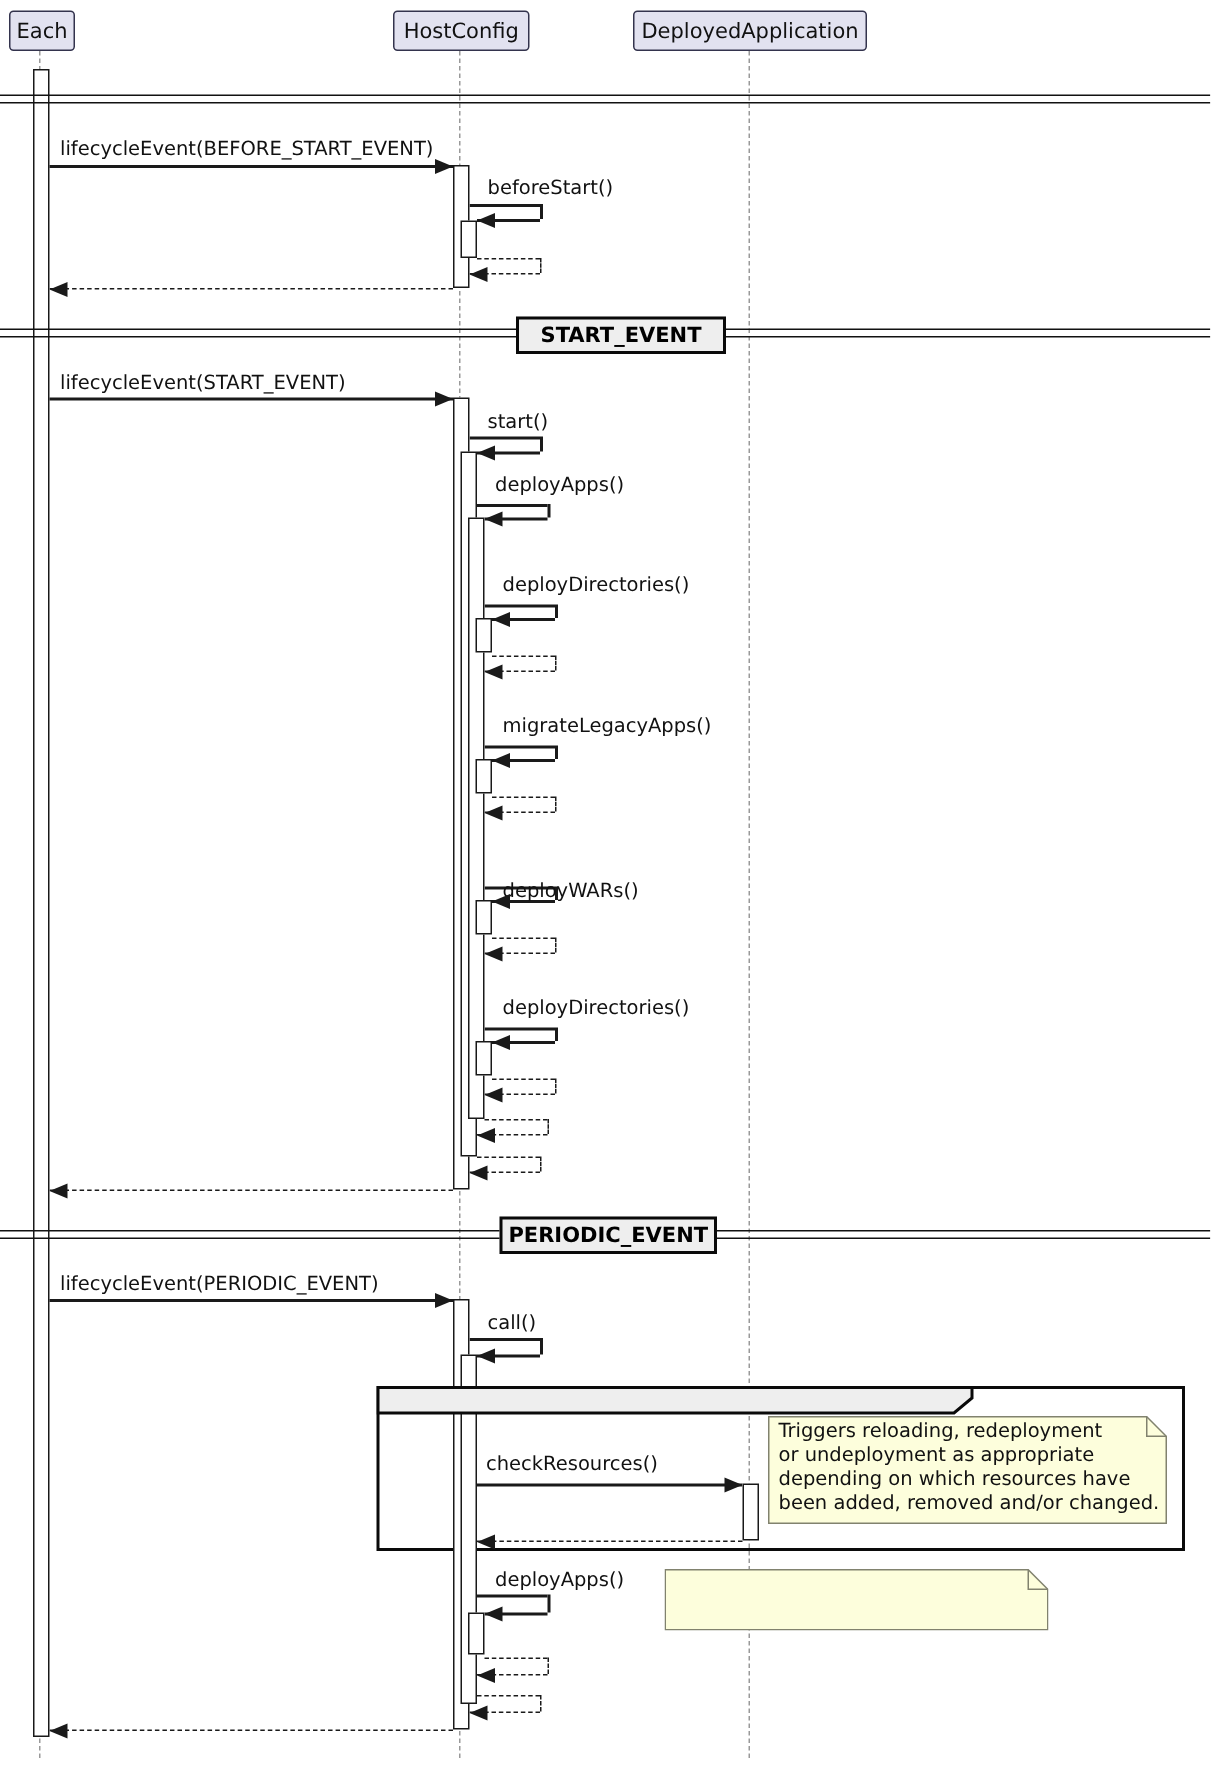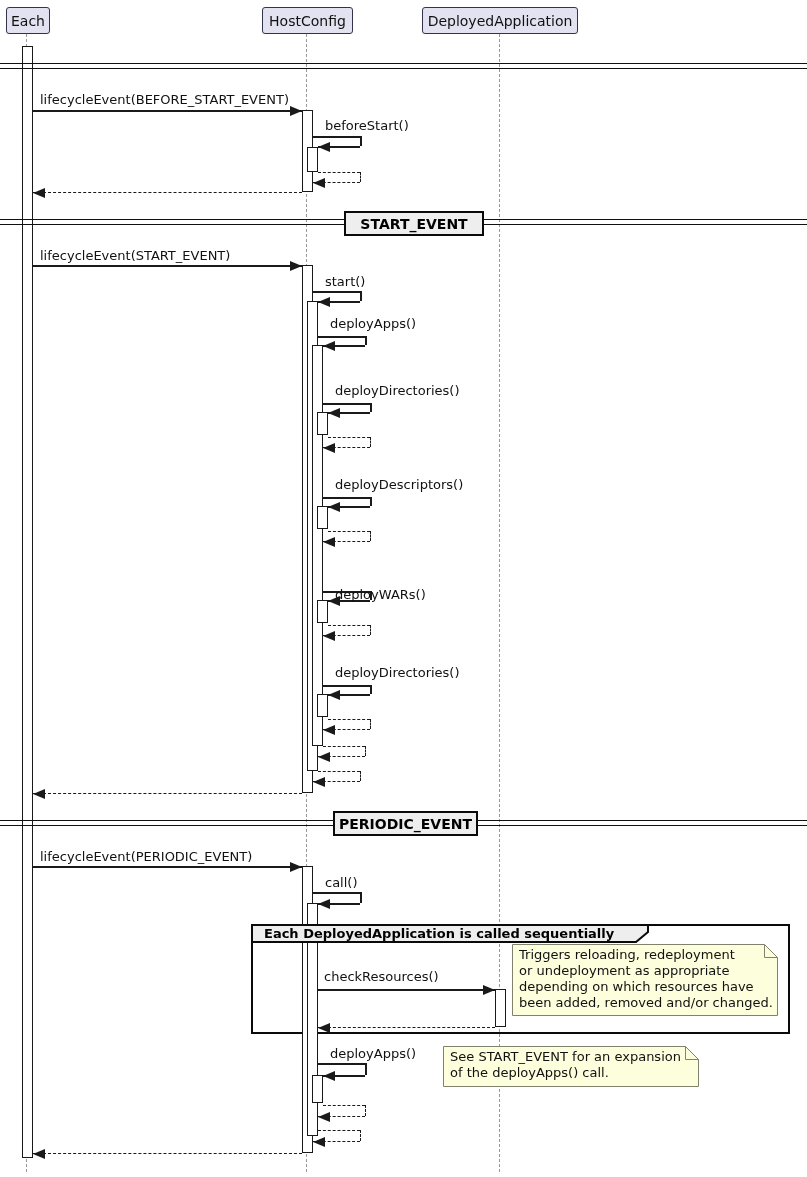--- a/index.html
+++ b/index.html
@@ -42,21 +42,20 @@
 <div class="stage">
 
   <div class="ll" style="left:26px;top:34px;height:1138px"></div>
   <div class="ll" style="left:306px;top:34px;height:1138px"></div>
   <div class="ll" style="left:499px;top:34px;height:1138px"></div>
 
   <div class="gframe" style="left:251px;top:924px;width:539px;height:110px"></div>
   <svg class="ghead" style="left:251px;top:924px" width="400" height="20" viewBox="0 0 400 20">
     <path d="M1,1 H397 V8 L385,18 H1 Z" fill="#EEEEEE" stroke="#0a0a0a" stroke-width="2"></path>
   </svg>
-  <div class="ghead-lbl" style="left:264px;top:926px">Each DeployedApplication is called sequentially</div>
 
   <div class="dvl" style="top:63px"></div>
   <div class="dvl" style="top:68px"></div>
   <div class="dvl" style="top:219px"></div>
   <div class="dvl" style="top:224px"></div>
   <div class="dvl" style="top:820px"></div>
   <div class="dvl" style="top:825px"></div>
 
   <div class="bar" style="left:22px;top:46px;height:1112px"></div>
   <div class="bar" style="left:302px;top:110px;height:82px"></div>
@@ -127,21 +126,21 @@
   <div class="lbl" style="left:335px;top:383px">deployDirectories()</div>
   <div class="hl" style="left:323px;top:403px;width:47px"></div>
   <div class="vl" style="left:370px;top:403px;height:9px"></div>
   <div class="hl" style="left:328px;top:412px;width:42px"></div>
   <div class="al" style="left:328px;top:408px"></div>
   <div class="hl d" style="left:328px;top:437px;width:42px"></div>
   <div class="vl d" style="left:370px;top:437px;height:10px"></div>
   <div class="hl d" style="left:323px;top:447px;width:47px"></div>
   <div class="al" style="left:323px;top:443px"></div>
 
-  <div class="lbl" style="left:335px;top:477px">deployDescriptors()</div>
+  <div class="lbl" style="left:335px;top:477px">migrateLegacyApps()</div>
   <div class="hl" style="left:323px;top:497px;width:47px"></div>
   <div class="vl" style="left:370px;top:497px;height:9px"></div>
   <div class="hl" style="left:328px;top:506px;width:42px"></div>
   <div class="al" style="left:328px;top:502px"></div>
   <div class="hl d" style="left:328px;top:531px;width:42px"></div>
   <div class="vl d" style="left:370px;top:531px;height:10px"></div>
   <div class="hl d" style="left:323px;top:541px;width:47px"></div>
   <div class="al" style="left:323px;top:537px"></div>
 
   <div class="lbl" style="left:335px;top:587px">deployWARs()</div>
@@ -220,17 +219,15 @@
 or undeployment as appropriate
 depending on which resources have
 been added, removed and/or changed.</div>
   </div>
 
   <div class="note" style="left:443px;top:1046px;width:256px;height:41px">
     <svg width="256" height="41" viewBox="0 0 256 41">
       <path d="M0.5,0.5 L242.5,0.5 L255.5,13.5 L255.5,40.5 L0.5,40.5 Z" fill="#FDFEDC" stroke="#81826E" stroke-width="1"></path>
       <path d="M242.5,0.5 L242.5,13.5 L255.5,13.5" fill="none" stroke="#81826E" stroke-width="1"></path>
     </svg>
-    <div class="note-text">See START_EVENT for an expansion
-of the deployApps() call.</div>
   </div>
 
 </div>
 
 </body></html>

